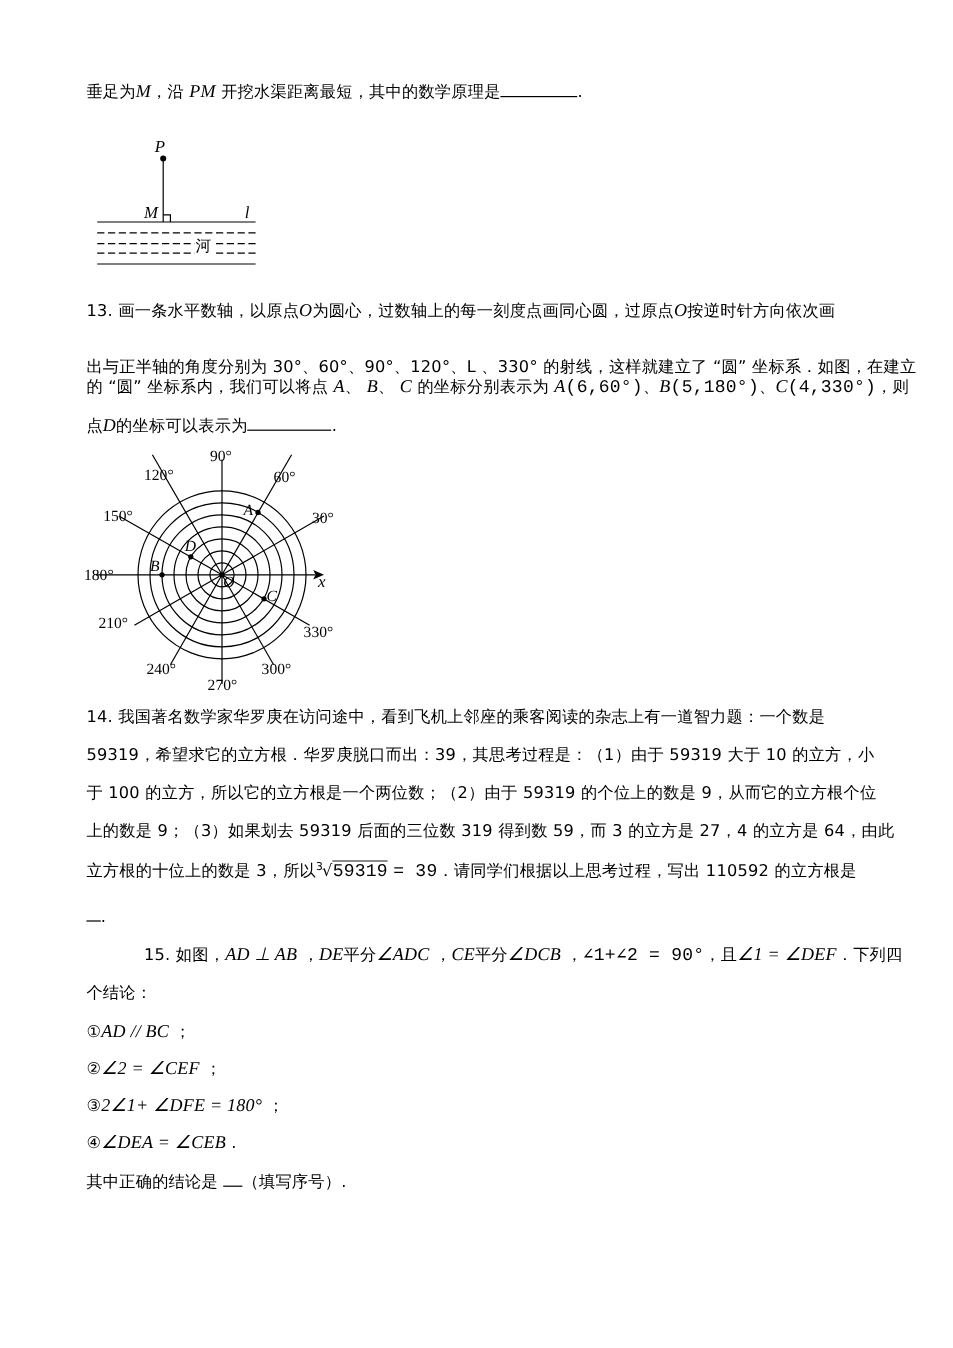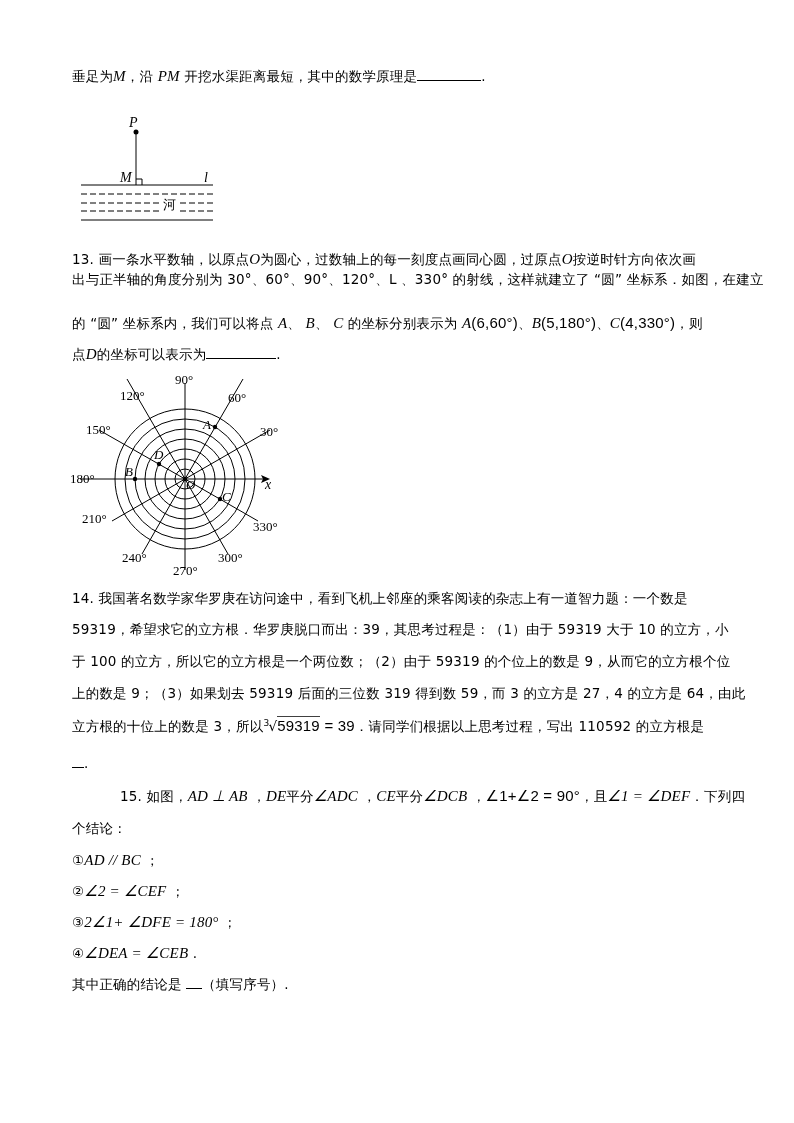--- a/index.html
+++ b/index.html
@@ -1,20 +1,20 @@
 <!DOCTYPE html>
 <html><head>
   <meta charset="utf-8">
   <style>
     html, body { margin: 0; padding: 0; background: #ffffff; }
     body { width: 794px; height: 1123px; position: relative; overflow: hidden;
            font-family: "DejaVu Sans", sans-serif; color: #000; }
     .line { position: absolute; left: 72px; font-size: 13.5px; line-height: 20px; white-space: nowrap; letter-spacing: 0.2px; }
     .it { font-family: "Liberation Serif", serif; font-style: italic; font-size: 15px; }
-    .num { font-family: Liberation Sans, sans-serif; font-size: 15px; }
+    .num { font-family: Liberation Mono, monospace; font-size: 15px; }
     .blank { display: inline-block; border-bottom: 1px solid #000; height: 14px; vertical-align: baseline; }
     svg text { font-family: "Liberation Serif", serif; }
     .fig { position: absolute; }
   </style>
 </head>
 <body>
 
 <div class="line" style="top:66px;">
   <span>垂足为</span><span class="it">M</span><span>，沿</span> <span class="it">PM</span> <span>开挖水渠距离最短，其中的数学原理是</span><span class="blank" style="width:64px;"></span><span>.</span>
 </div>
@@ -31,21 +31,21 @@
   <line x1="3" y1="93" x2="135" y2="93" stroke="#000" stroke-dasharray="6,3"></line>
   <line x1="3" y1="101" x2="135" y2="101" stroke="#000" stroke-dasharray="6,3"></line>
   <rect x="84" y="86" width="18" height="16" fill="#fff"></rect>
   <text x="85" y="99" font-size="13" font-family="DejaVu Sans, sans-serif">河</text>
   <line x1="3" y1="110" x2="135" y2="110" stroke="#000" stroke-width="1"></line>
 </svg>
 
 <div class="line" style="top:249px;">
   <span>13. 画一条水平数轴，以原点</span><span class="it">O</span><span>为圆心，过数轴上的每一刻度点画同心圆，过原点</span><span class="it">O</span><span>按逆时针方向依次画</span>
 </div>
-<div class="line" style="top:269px;">
+<div class="line" style="top:296px;">
   <span>出与正半轴的角度分别为 30°、60°、90°、120°、L 、330° 的射线，这样就建立了 “圆” 坐标系．如图，在建立</span>
 </div>
 <div class="line" style="top:313px;">
   <span>的 “圆” 坐标系内，我们可以将点</span> <span class="it">A</span><span>、</span> <span class="it">B</span><span>、</span> <span class="it">C</span> <span>的坐标分别表示为</span> <span class="it">A</span><span class="num">(6,60°)</span><span>、</span><span class="it">B</span><span class="num">(5,180°)</span><span>、</span><span class="it">C</span><span class="num">(4,330°)</span><span>，则</span>
 </div>
 <div class="line" style="top:344px;">
   <span>点</span><span class="it">D</span><span>的坐标可以表示为</span><span class="blank" style="width:70px;"></span><span>.</span>
 </div>
 
 <svg class="fig" style="left:70px;top:370px;" width="220" height="210">

